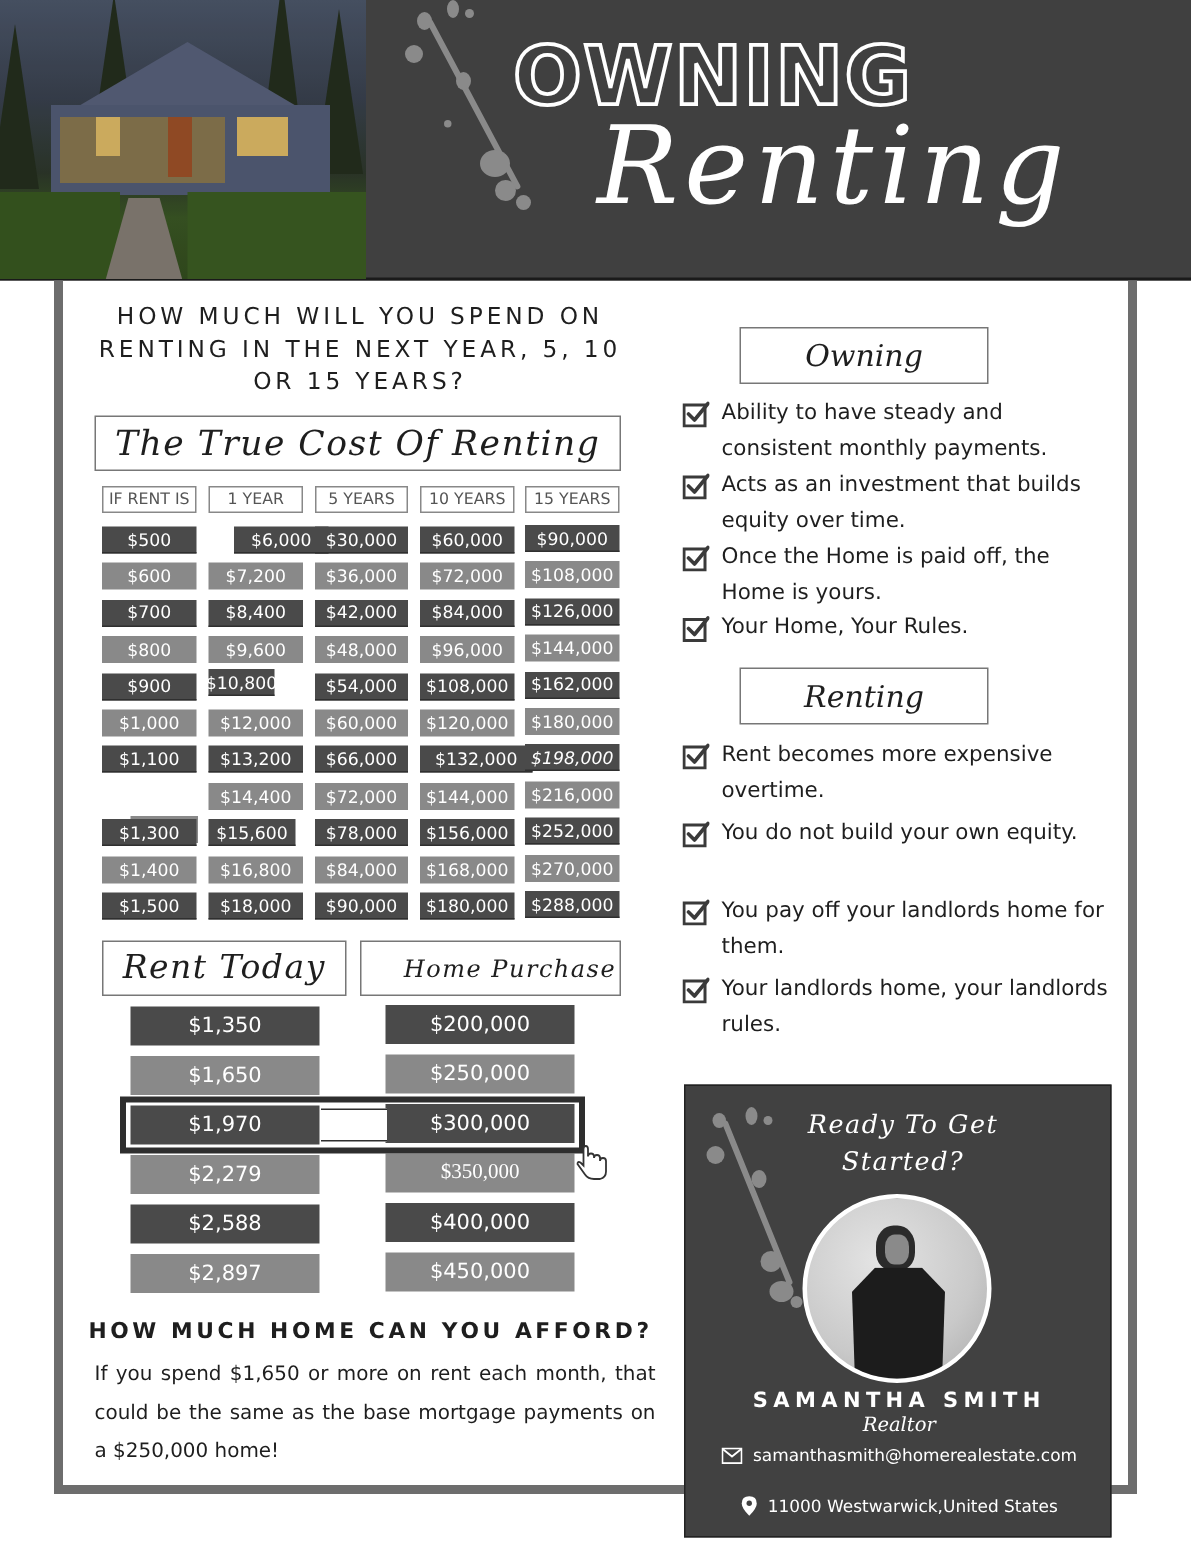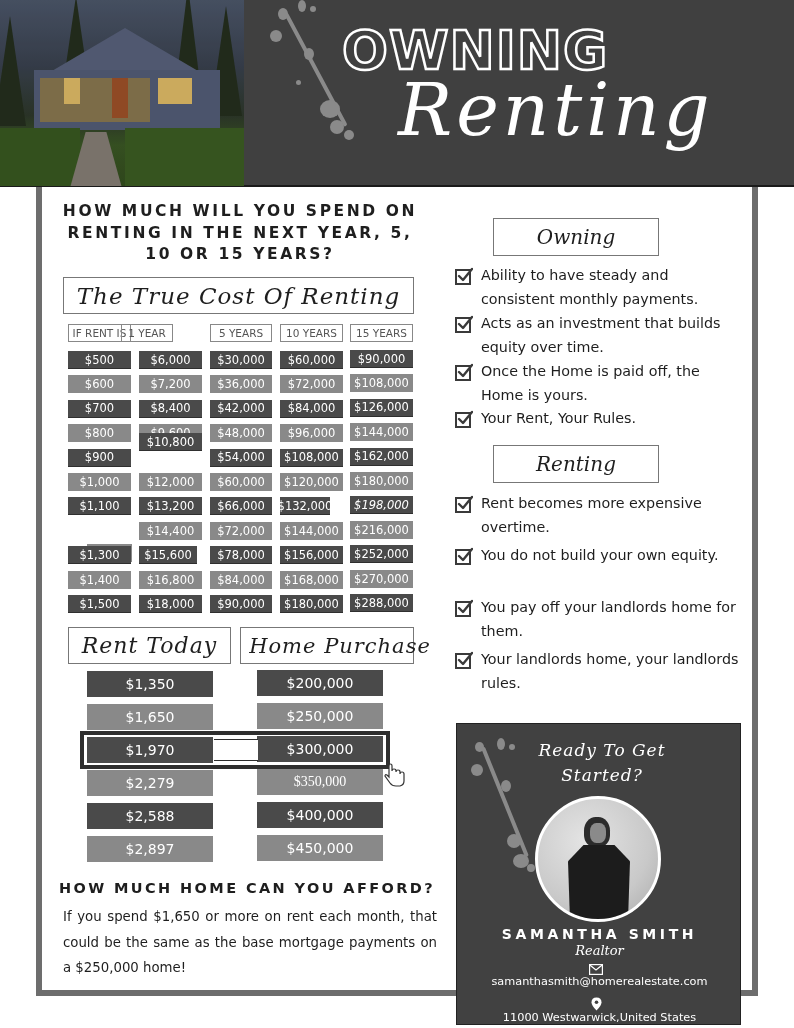--- a/index.html
+++ b/index.html
@@ -26,32 +26,32 @@
   .splat .dot { position: absolute; border-radius: 50%; background: #8a8a8a; }
 
   .title-owning { position: absolute; left: 342px; top: 24px; font-family: "DejaVu Sans", sans-serif; font-weight: bold; font-size: 54px; letter-spacing: 1px; color: #404040; -webkit-text-stroke: 2.5px #ffffff; line-height: 1; }
   .title-vs { position: absolute; left: 626px; top: 24px; font-family: "DejaVu Sans", sans-serif; font-weight: bold; font-size: 54px; color: #ffffff; line-height: 1; }
   .title-renting { position: absolute; left: 398px; top: 74px; font-family: "DejaVu Serif", serif; font-style: italic; font-size: 72px; color: #ffffff; line-height: 1; letter-spacing: 4px; }
 
   
   .frame { position: absolute; left: 36px; top: 187px; width: 722px; height: 809px; border: 6px solid #6d6d6d; border-top: none; }
 
   
-  .q-title { position: absolute; left: 52px; top: 201px; width: 376px; text-align: center; font-weight: bold; font-size: 15.5px; letter-spacing: 2.6px; line-height: 21.5px; color: #1e1e1e; }
+  .q-title { position: absolute; left: 52px; top: 201px; width: 376px; text-align: center; font-weight: normal; font-size: 15.5px; letter-spacing: 2.6px; line-height: 21.5px; color: #1e1e1e; }
   .script-box { position: absolute; border: 1px solid #777; display: flex; align-items: center; justify-content: center;
     font-family: "DejaVu Serif", serif; font-style: italic; color: #1e1e1e; white-space: nowrap; }
   .true-cost { left: 63px; top: 277px; width: 351px; height: 37px; font-size: 23px; letter-spacing: 1px; }
 
   .col-head { position: absolute; top: 324px; height: 18px; border: 1px solid #888; font-size: 10.5px; color: #555; display: flex; align-items: center; justify-content: center; white-space: nowrap; }
   .cell { position: absolute; height: 18px; display: flex; align-items: center; justify-content: center; font-size: 11.5px; color: #ffffff; }
   .cell.dark { background: #4a4a4a; border-bottom: 1px solid #2f2f2f; }
   .cell.light { background: #898989; }
 
   .rent-today { left: 68px; top: 627px; width: 163px; height: 37px; font-size: 22px; letter-spacing: 1px; }
-  .home-purchase { left: 240px; top: 627px; width: 174px; height: 37px; font-size: 21px; letter-spacing: 1px; padding-left: 26px; }
+  .home-purchase { left: 240px; top: 627px; width: 174px; height: 37px; font-size: 16px; letter-spacing: 1px; padding-left: 26px; }
   .cmp { position: absolute; height: 26px; width: 126px; display: flex; align-items: center; justify-content: center; font-size: 14px; color: #fff; }
   .cmp.dark { background: #4a4a4a; }
   .cmp.light { background: #898989; }
   .highlight { position: absolute; left: 80px; top: 731px; width: 310px; height: 38px; border: 4px solid #2e2e2e; background: transparent; }
   .highlight .gap { position: absolute; left: 130px; top: 4px; width: 44px; height: 22px; background: #fff; border-top: 1px solid #2e2e2e; border-bottom: 1px solid #2e2e2e; }
   .hand { position: absolute; left: 382px; top: 762px; width: 26px; height: 26px; }
 
   .afford-title { position: absolute; left: 52px; top: 880px; width: 390px; text-align: center; font-weight: bold; font-size: 14.5px; letter-spacing: 2.4px; color: #1e1e1e; }
   .afford-text { position: absolute; left: 63px; top: 904px; width: 374px; font-size: 13.3px; line-height: 25.5px; color: #1e1e1e; text-align: justify; text-align-last: left; }
 
@@ -65,21 +65,21 @@
   
   .card { position: absolute; left: 456px; top: 723px; width: 285px; height: 302px; background: #414141; border: 1px solid #222; overflow: hidden; }
   .card .ready { position: absolute; left: 40px; top: 14px; width: 210px; text-align: center; font-family: "DejaVu Serif", serif; font-style: italic; font-size: 17px; line-height: 25px; color: #fff; letter-spacing: 1px; }
   .card .photo { position: absolute; left: 78px; top: 72px; width: 126px; height: 126px; border-radius: 50%; border: 3px solid #fff;
     background: radial-gradient(circle at 40% 35%, #e4e4e4 0%, #c9c9c9 60%, #a9a9a9 100%); overflow: hidden; }
   .card .photo .head { position: absolute; left: 46px; top: 18px; width: 26px; height: 30px; border-radius: 45% 45% 40% 40%; background: #2b2b2b; }
   .card .photo .face { position: absolute; left: 52px; top: 24px; width: 16px; height: 20px; border-radius: 40%; background: #8a8a8a; }
   .card .photo .suit { position: absolute; left: 30px; top: 46px; width: 62px; height: 90px; background: #1c1c1c; clip-path: polygon(25% 0,75% 0,100% 18%,96% 100%,4% 100%,0 18%); }
   .card .name { position: absolute; left: 0; top: 202px; width: 285px; text-align: center; font-weight: bold; font-size: 14px; letter-spacing: 3.6px; color: #fff; }
   .card .role { position: absolute; left: 0; top: 219px; width: 285px; text-align: center; font-family: "DejaVu Serif", serif; font-style: italic; font-size: 13px; color: #fff; }
-  .card .info { position: absolute; left: 0; width: 285px; display: flex; align-items: center; justify-content: center; font-size: 11.3px; color: #fff; white-space: nowrap; flex-direction: column; }
+  .card .info { position: absolute; left: 0; width: 285px; display: flex; align-items: center; justify-content: center; font-size: 11.3px; color: #fff; white-space: nowrap; }
   .card .info svg { margin-right: 7px; flex: 0 0 auto; }
 </style>
 </head>
 <body>
 
 <div class="header">
   <div class="house">
     <div class="tree" style="left:-6px;"></div>
     <div class="tree" style="left:60px;bottom:80px;"></div>
     <div class="tree" style="left:172px;bottom:70px;border-bottom-width:130px;"></div>
@@ -113,59 +113,59 @@
   <div class="title-renting">Renting</div>
 </div>
 
 <div class="frame"></div>
 
 <div class="q-title">HOW MUCH WILL YOU SPEND ON RENTING IN THE NEXT YEAR, 5, 10 OR 15 YEARS?</div>
 <div class="script-box true-cost">The True Cost Of Renting</div>
 
 <div>
   <div class="col-head" style="left:68px;width:63px;">IF RENT IS</div>
-  <div class="col-head" style="left:121px;width:52px;">1 YEAR</div>
+  <div class="col-head" style="left:139px;width:63px;">1 YEAR</div>
   <div class="col-head" style="left:210px;width:62px;">5 YEARS</div>
   <div class="col-head" style="left:280px;width:63px;">10 YEARS</div>
   <div class="col-head" style="left:350px;width:63px;">15 YEARS</div>
   <div id="cost-rows">
       <div class="cell dark" style="left: 68px; width: 63px; top: 351px;">$500</div>
-      <div class="cell dark" style="left: 139px; width: 63px; top: 351px;">$6,000</div>
+      <div class="cell dark" style="left: 156px; width: 63px; top: 351px;">$6,000</div>
       <div class="cell dark" style="left: 210px; width: 62px; top: 351px;">$30,000</div>
       <div class="cell dark" style="left: 280px; width: 63px; top: 351px;">$60,000</div>
       <div class="cell dark" style="left: 350px; width: 63px; top: 350px;">$90,000</div>
       <div class="cell light" style="left: 68px; width: 63px; top: 375.4px;">$600</div>
       <div class="cell light" style="left: 139px; width: 63px; top: 375.4px;">$7,200</div>
       <div class="cell light" style="left: 210px; width: 62px; top: 375.4px;">$36,000</div>
       <div class="cell light" style="left: 280px; width: 63px; top: 375.4px;">$72,000</div>
       <div class="cell light" style="left: 350px; width: 63px; top: 374.4px;">$108,000</div>
       <div class="cell dark" style="left: 68px; width: 63px; top: 399.8px;">$700</div>
       <div class="cell dark" style="left: 139px; width: 63px; top: 399.8px;">$8,400</div>
       <div class="cell dark" style="left: 210px; width: 62px; top: 399.8px;">$42,000</div>
       <div class="cell dark" style="left: 280px; width: 63px; top: 399.8px;">$84,000</div>
       <div class="cell dark" style="left: 350px; width: 63px; top: 398.8px;">$126,000</div>
       <div class="cell light" style="left: 68px; width: 63px; top: 424.2px;">$800</div>
       <div class="cell light" style="left: 139px; width: 63px; top: 424.2px;">$9,600</div>
       <div class="cell light" style="left: 210px; width: 62px; top: 424.2px;">$48,000</div>
       <div class="cell light" style="left: 280px; width: 63px; top: 424.2px;">$96,000</div>
       <div class="cell light" style="left: 350px; width: 63px; top: 423.2px;">$144,000</div>
       <div class="cell dark" style="left: 68px; width: 63px; top: 448.6px;">$900</div>
-      <div class="cell dark" style="left: 139px; width: 63px; top: 433px;">$10,800</div>
+      <div class="cell dark" style="left: 139px; width: 44px; top: 446px;">$10,800</div>
       <div class="cell dark" style="left: 210px; width: 62px; top: 448.6px;">$54,000</div>
       <div class="cell dark" style="left: 280px; width: 63px; top: 448.6px;">$108,000</div>
       <div class="cell dark" style="left: 350px; width: 63px; top: 447.6px;">$162,000</div>
       <div class="cell light" style="left: 68px; width: 63px; top: 473px;">$1,000</div>
       <div class="cell light" style="left: 139px; width: 63px; top: 473px;">$12,000</div>
       <div class="cell light" style="left: 210px; width: 62px; top: 473px;">$60,000</div>
       <div class="cell light" style="left: 280px; width: 63px; top: 473px;">$120,000</div>
       <div class="cell light" style="left: 350px; width: 63px; top: 472px;">$180,000</div>
       <div class="cell dark" style="left: 68px; width: 63px; top: 497.4px;">$1,100</div>
       <div class="cell dark" style="left: 139px; width: 63px; top: 497.4px;">$13,200</div>
       <div class="cell dark" style="left: 210px; width: 62px; top: 497.4px;">$66,000</div>
-      <div class="cell dark" style="left: 280px; width: 50px; top: 497.4px; text-align: right;">$132,000</div>
+      <div class="cell dark" style="left: 280px; width: 75px; top: 497.4px; text-align: right;">$132,000</div>
       <div class="cell dark" style="left: 350px; width: 63px; top: 496.4px; font-style: italic;">$198,000</div>
       <div class="cell light" style="left: 68px; width: 45px; top: 544px; margin-left: 19px;">$1,200</div>
       <div class="cell light" style="left: 139px; width: 63px; top: 521.8px;">$14,400</div>
       <div class="cell light" style="left: 210px; width: 62px; top: 521.8px;">$72,000</div>
       <div class="cell light" style="left: 280px; width: 63px; top: 521.8px;">$144,000</div>
       <div class="cell light" style="left: 350px; width: 63px; top: 520.8px;">$216,000</div>
       <div class="cell dark" style="left: 68px; width: 63px; top: 546.2px;">$1,300</div>
       <div class="cell dark" style="left: 139px; width: 58px; top: 546.2px;">$15,600</div>
       <div class="cell dark" style="left: 210px; width: 62px; top: 546.2px;">$78,000</div>
       <div class="cell dark" style="left: 280px; width: 63px; top: 546.2px;">$156,000</div>
@@ -230,21 +230,21 @@
         <rect x="1" y="3" width="14" height="14" fill="none" stroke="#3a3a3a" stroke-width="2"></rect>
         <path d="M4 9 L8 13 L17 2" fill="none" stroke="#3a3a3a" stroke-width="2.4" stroke-linecap="round" stroke-linejoin="round"></path>
       </svg>
       <span class="txt">Once the Home is paid off, the Home is yours.</span>
     </div>
     <div class="check-item" style="top: 406px;">
       <svg class="chk" viewBox="0 0 18 18">
         <rect x="1" y="3" width="14" height="14" fill="none" stroke="#3a3a3a" stroke-width="2"></rect>
         <path d="M4 9 L8 13 L17 2" fill="none" stroke="#3a3a3a" stroke-width="2.4" stroke-linecap="round" stroke-linejoin="round"></path>
       </svg>
-      <span class="txt">Your Rent, Your Rules.</span>
+      <span class="txt">Your Home, Your Rules.</span>
     </div>
   </div>
 <div class="script-box renting-box">Renting</div>
 <div id="renting-list">
     <div class="check-item" style="top: 491px;">
       <svg class="chk" viewBox="0 0 18 18">
         <rect x="1" y="3" width="14" height="14" fill="none" stroke="#3a3a3a" stroke-width="2"></rect>
         <path d="M4 9 L8 13 L17 2" fill="none" stroke="#3a3a3a" stroke-width="2.4" stroke-linecap="round" stroke-linejoin="round"></path>
       </svg>
       <span class="txt">Rent becomes more expensive overtime.</span>

